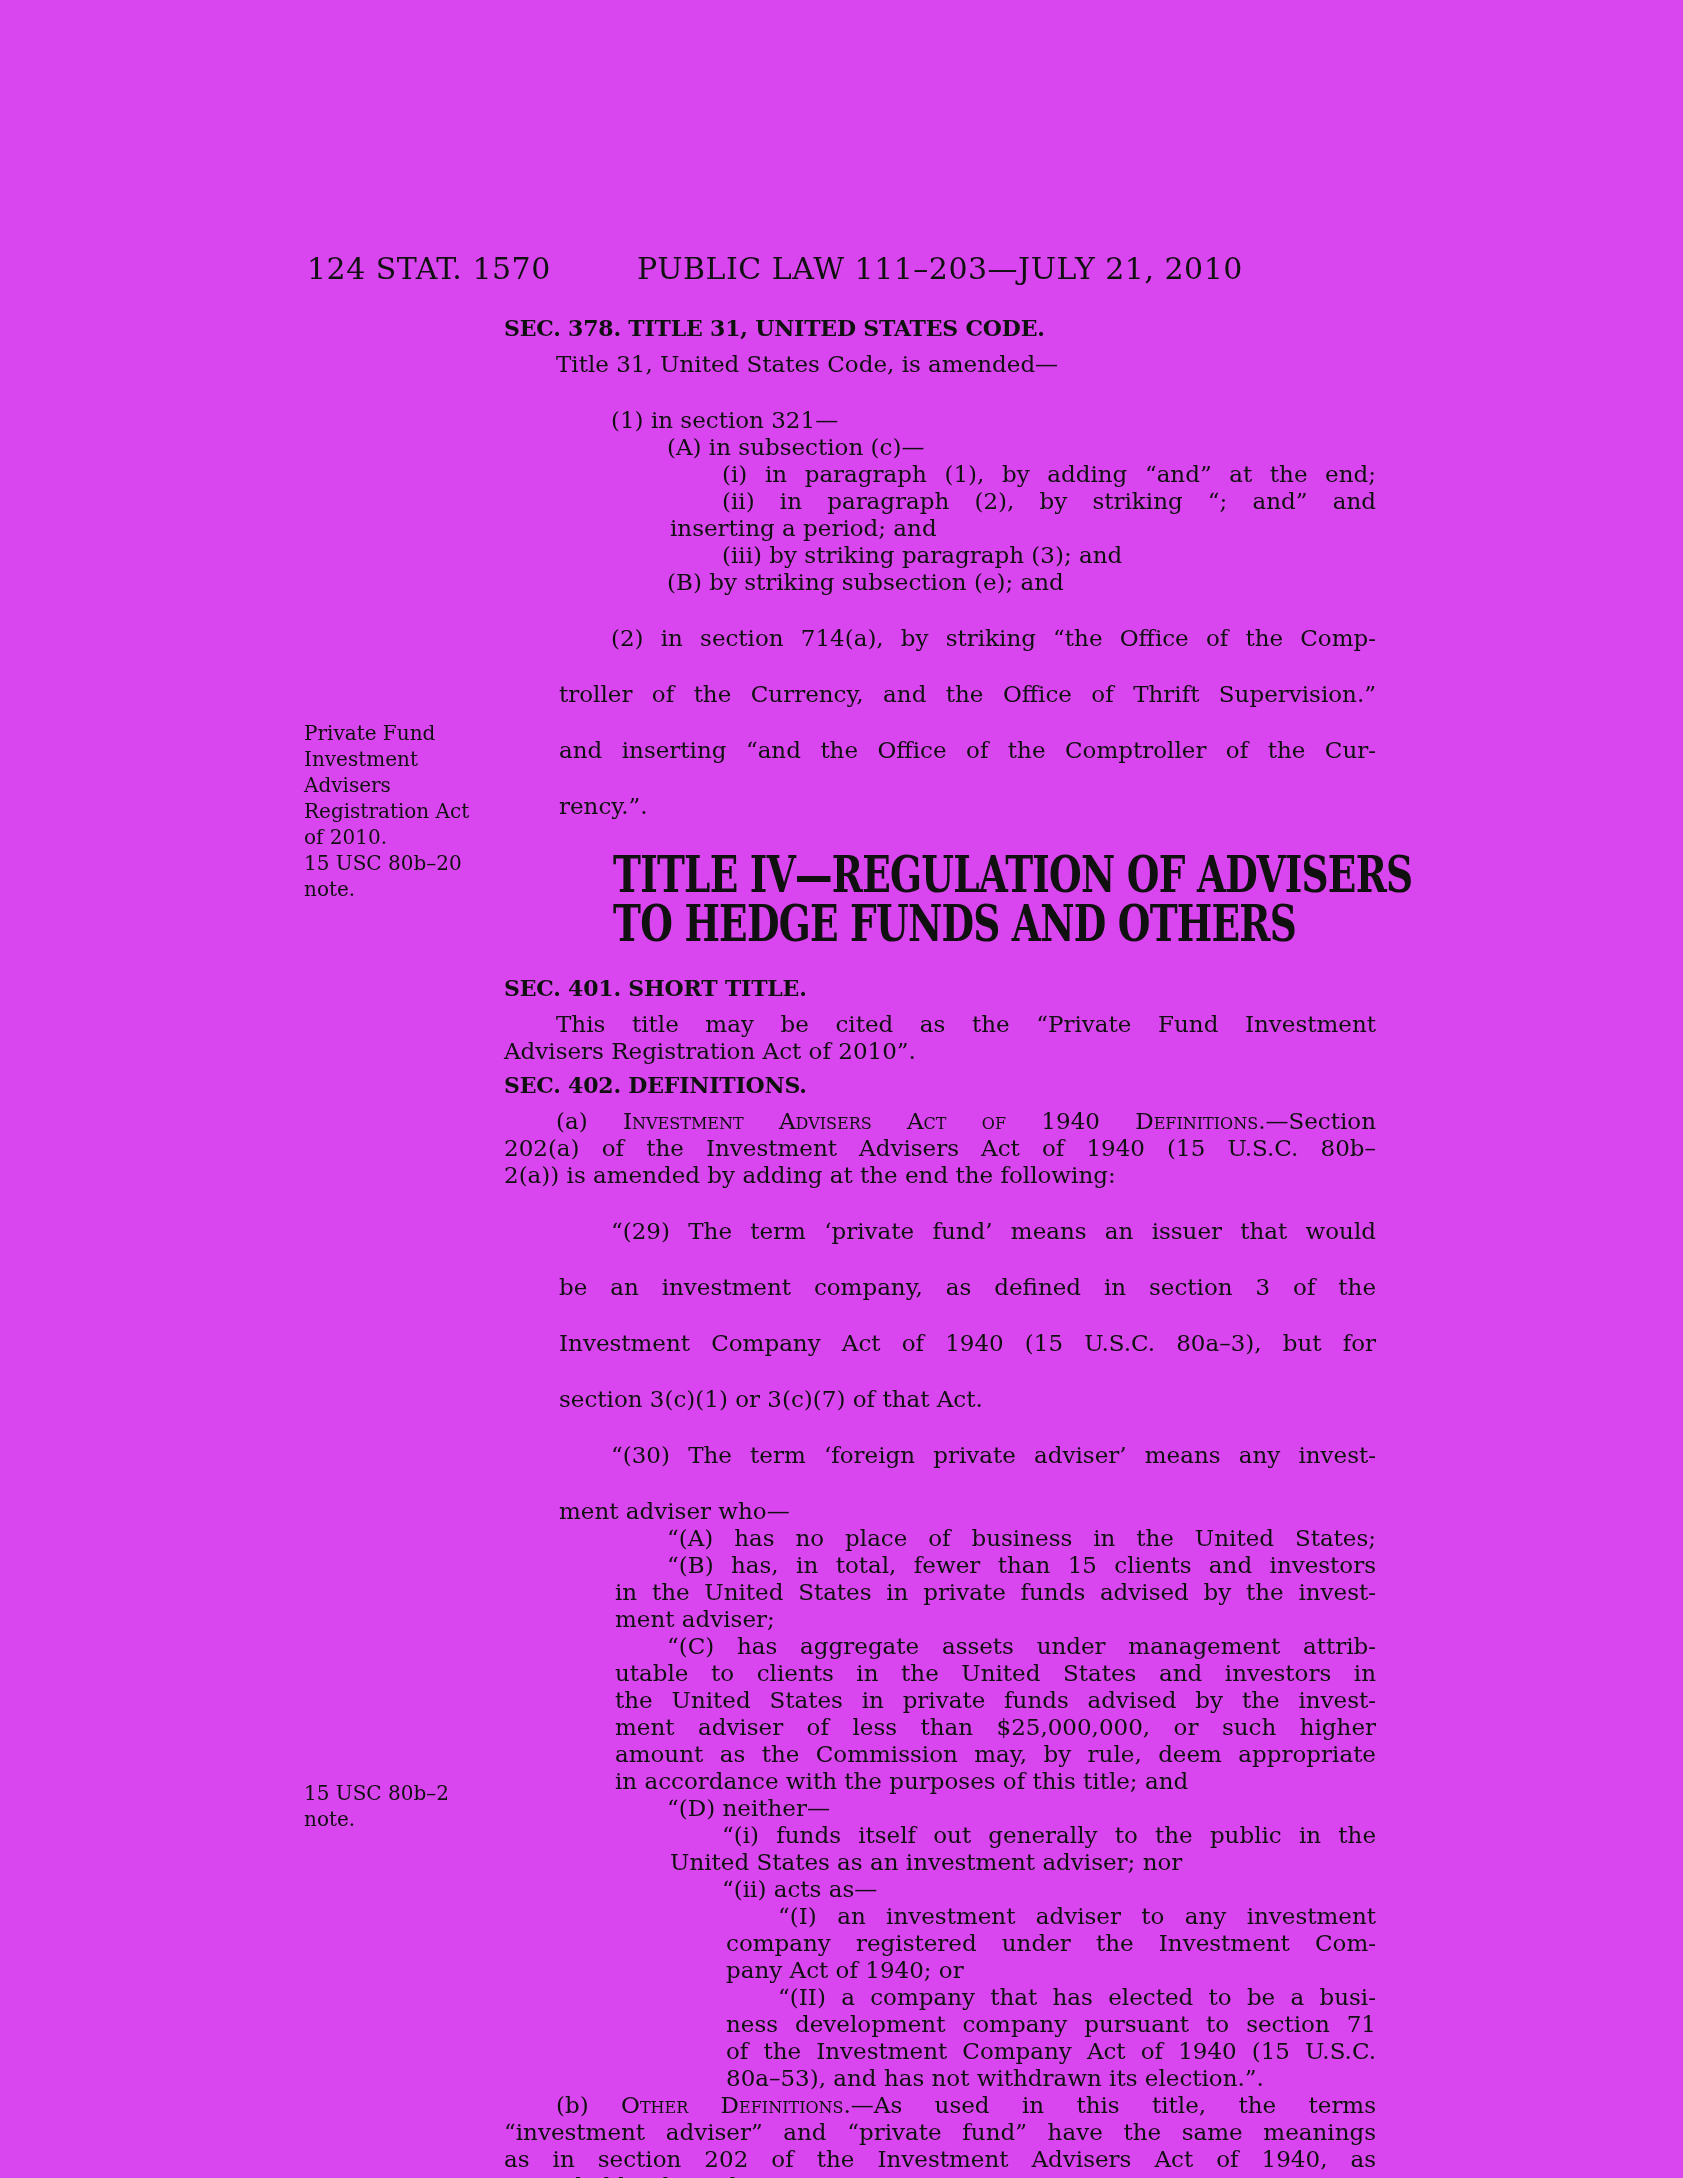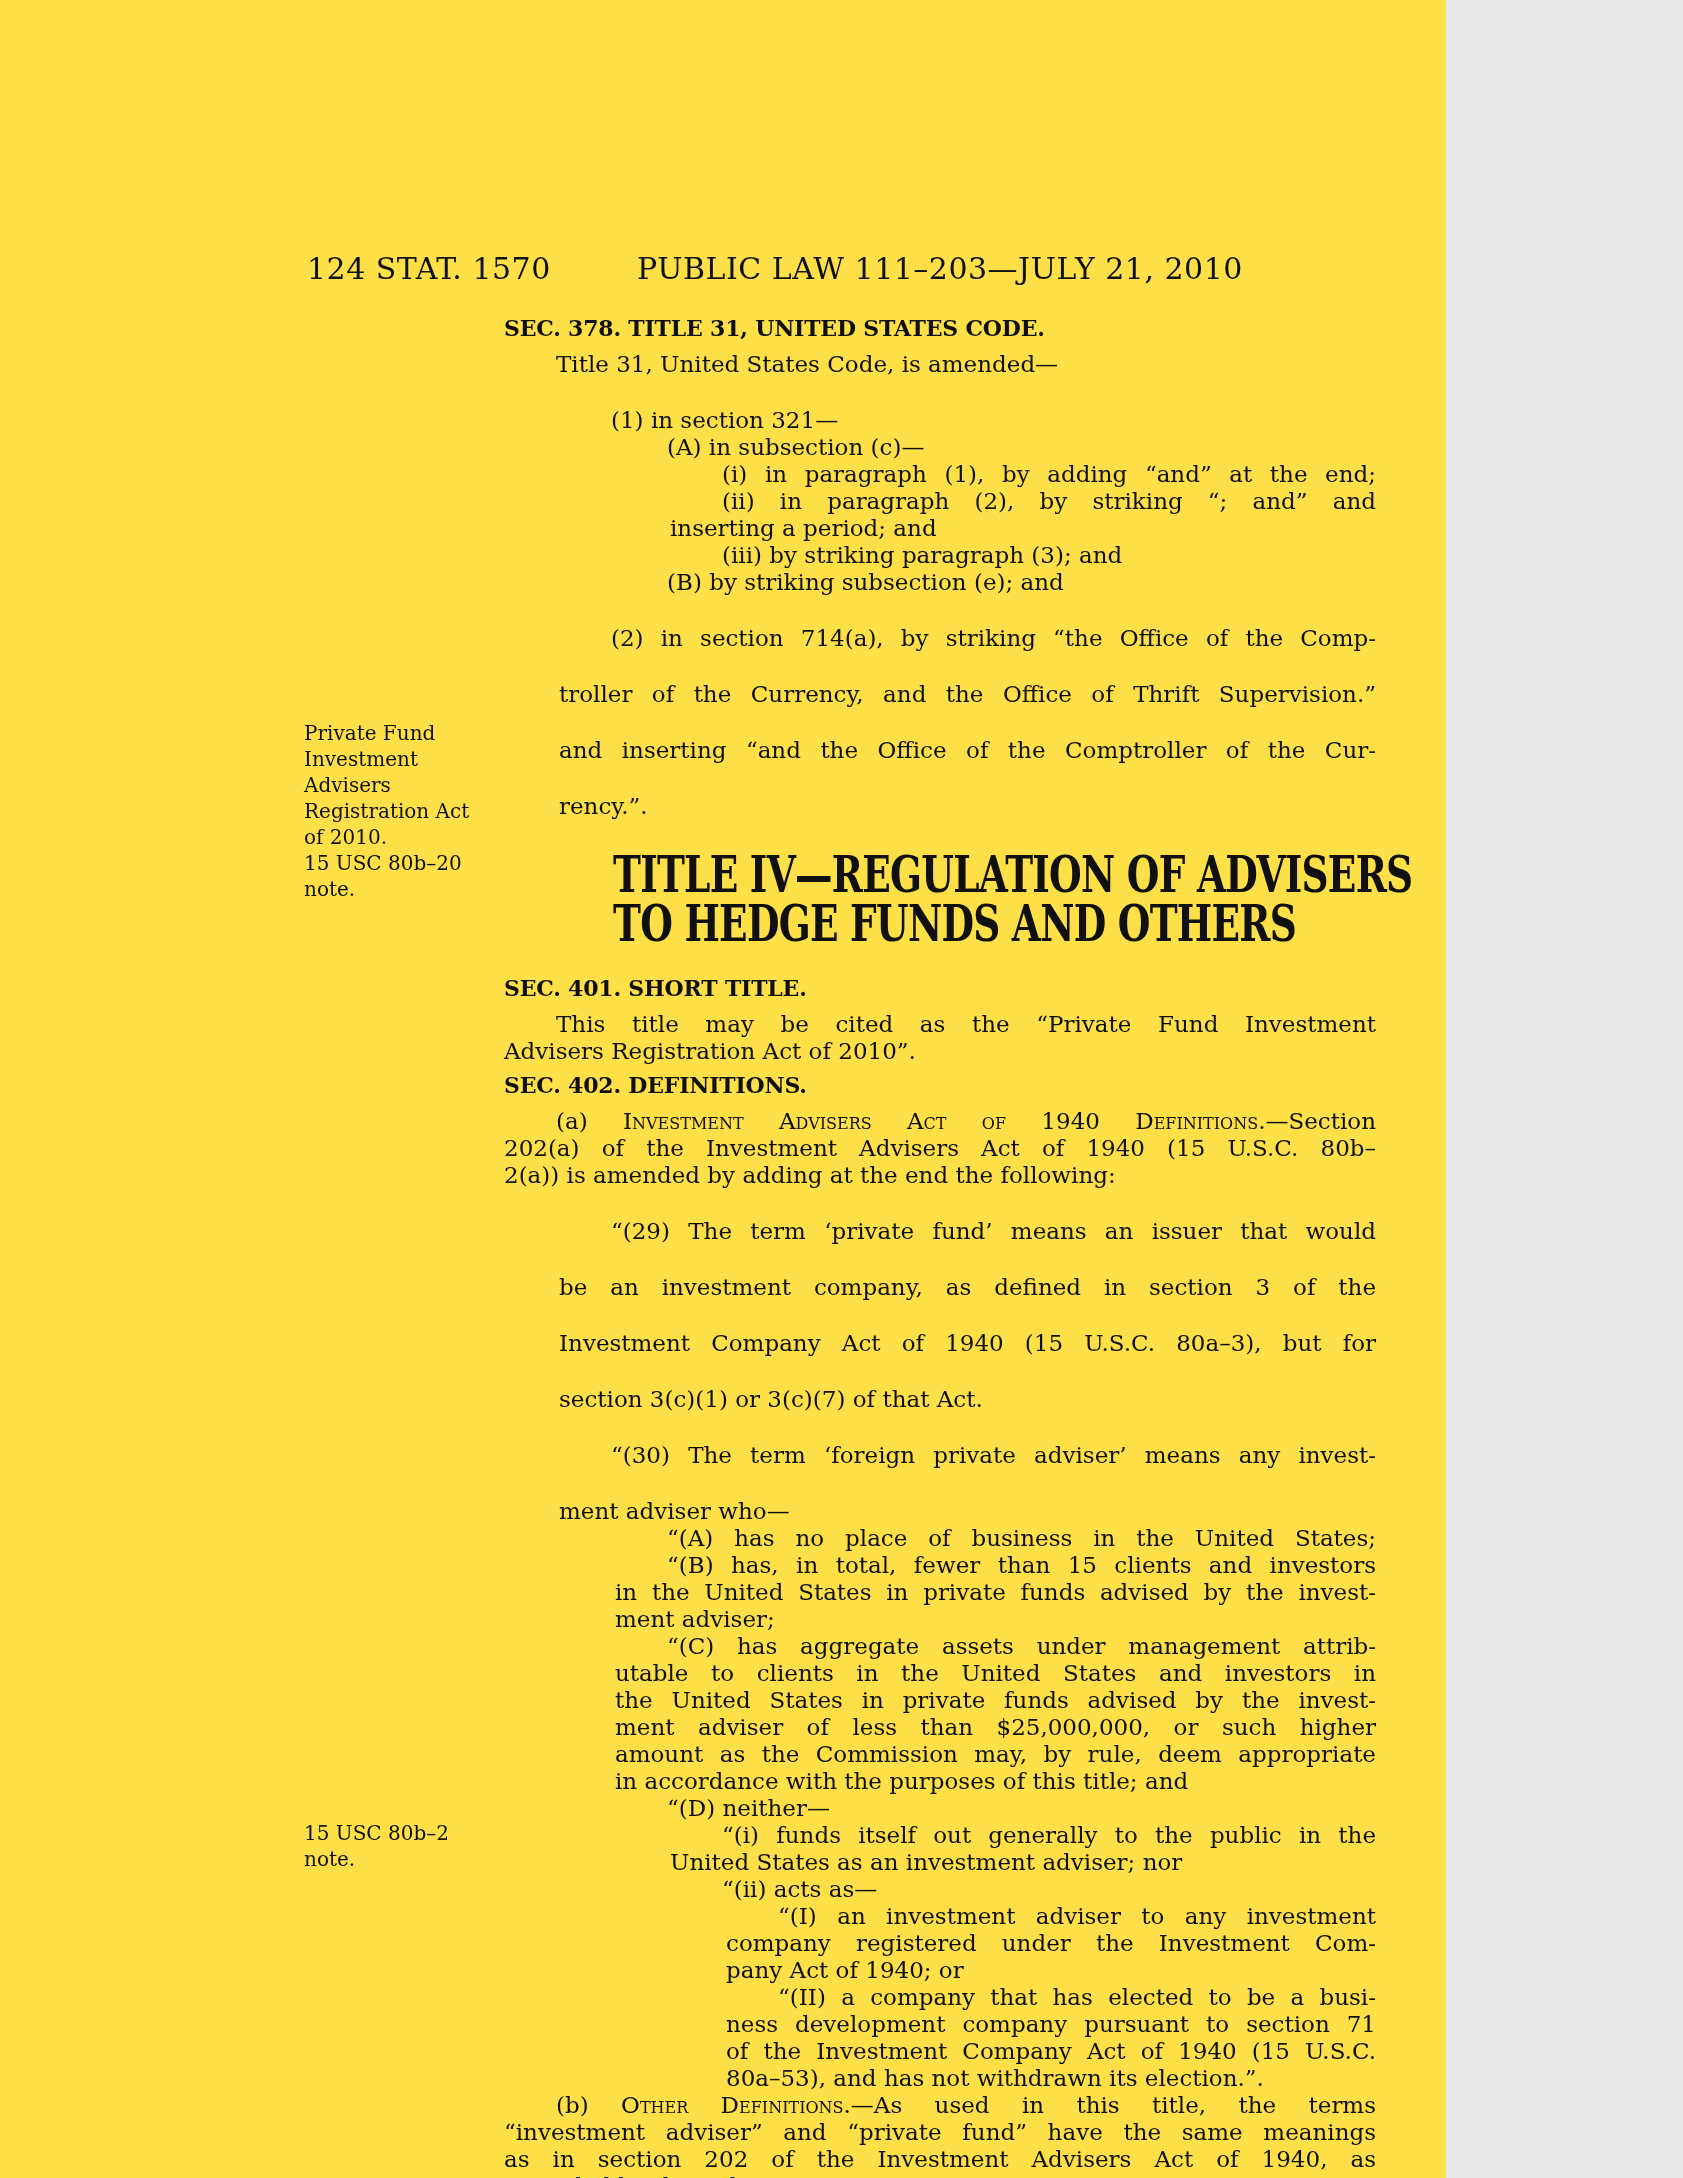--- a/index.html
+++ b/index.html
@@ -1,19 +1,19 @@
 <!DOCTYPE html>
 <html><head>
 <meta charset="utf-8">
 <style>
   html,body{margin:0;padding:0;background:#e8e8e8;}
   .page{
     position:relative;
-    width:1446px;height:2178px;
-    background:#fde047;
+    width:1683px;height:2178px;
+    background:#d946ef;
     color:#101010;
     font-family:"DejaVu Serif","Liberation Serif",serif;
     overflow:hidden;
   }
   
   .hdr-stat{
     position:absolute;left:307px;top:251px;
     font-size:30px;letter-spacing:0.5px;white-space:nowrap;
   }
   .hdr-law{
@@ -64,21 +64,21 @@
 
   <div class="margin-note" style="top:720px">
       <div>Private Fund</div>
       <div>Investment</div>
       <div>Advisers</div>
       <div>Registration Act</div>
       <div>of 2010.</div>
       <div>15 USC 80b–20</div>
       <div>note.</div>
     </div>
-  <div class="margin-note" style="top:1820px">
+  <div class="margin-note" style="top:1780px">
       <div>15 USC 80b–2</div>
       <div>note.</div>
     </div>
 
   <div class="body-col">
       <div class="sec-heading">SEC. 378. TITLE 31, UNITED STATES CODE.</div>
       <div class="line lv0 fi">Title 31, United States Code, is amended—</div>
       <div class="line lv1 fi">(1) in section 321—</div>
       <div class="line lv2 fi">(A) in subsection (c)—</div>
       <div class="line lv3 fi just">(i) in paragraph (1), by adding “and” at the end;</div>

